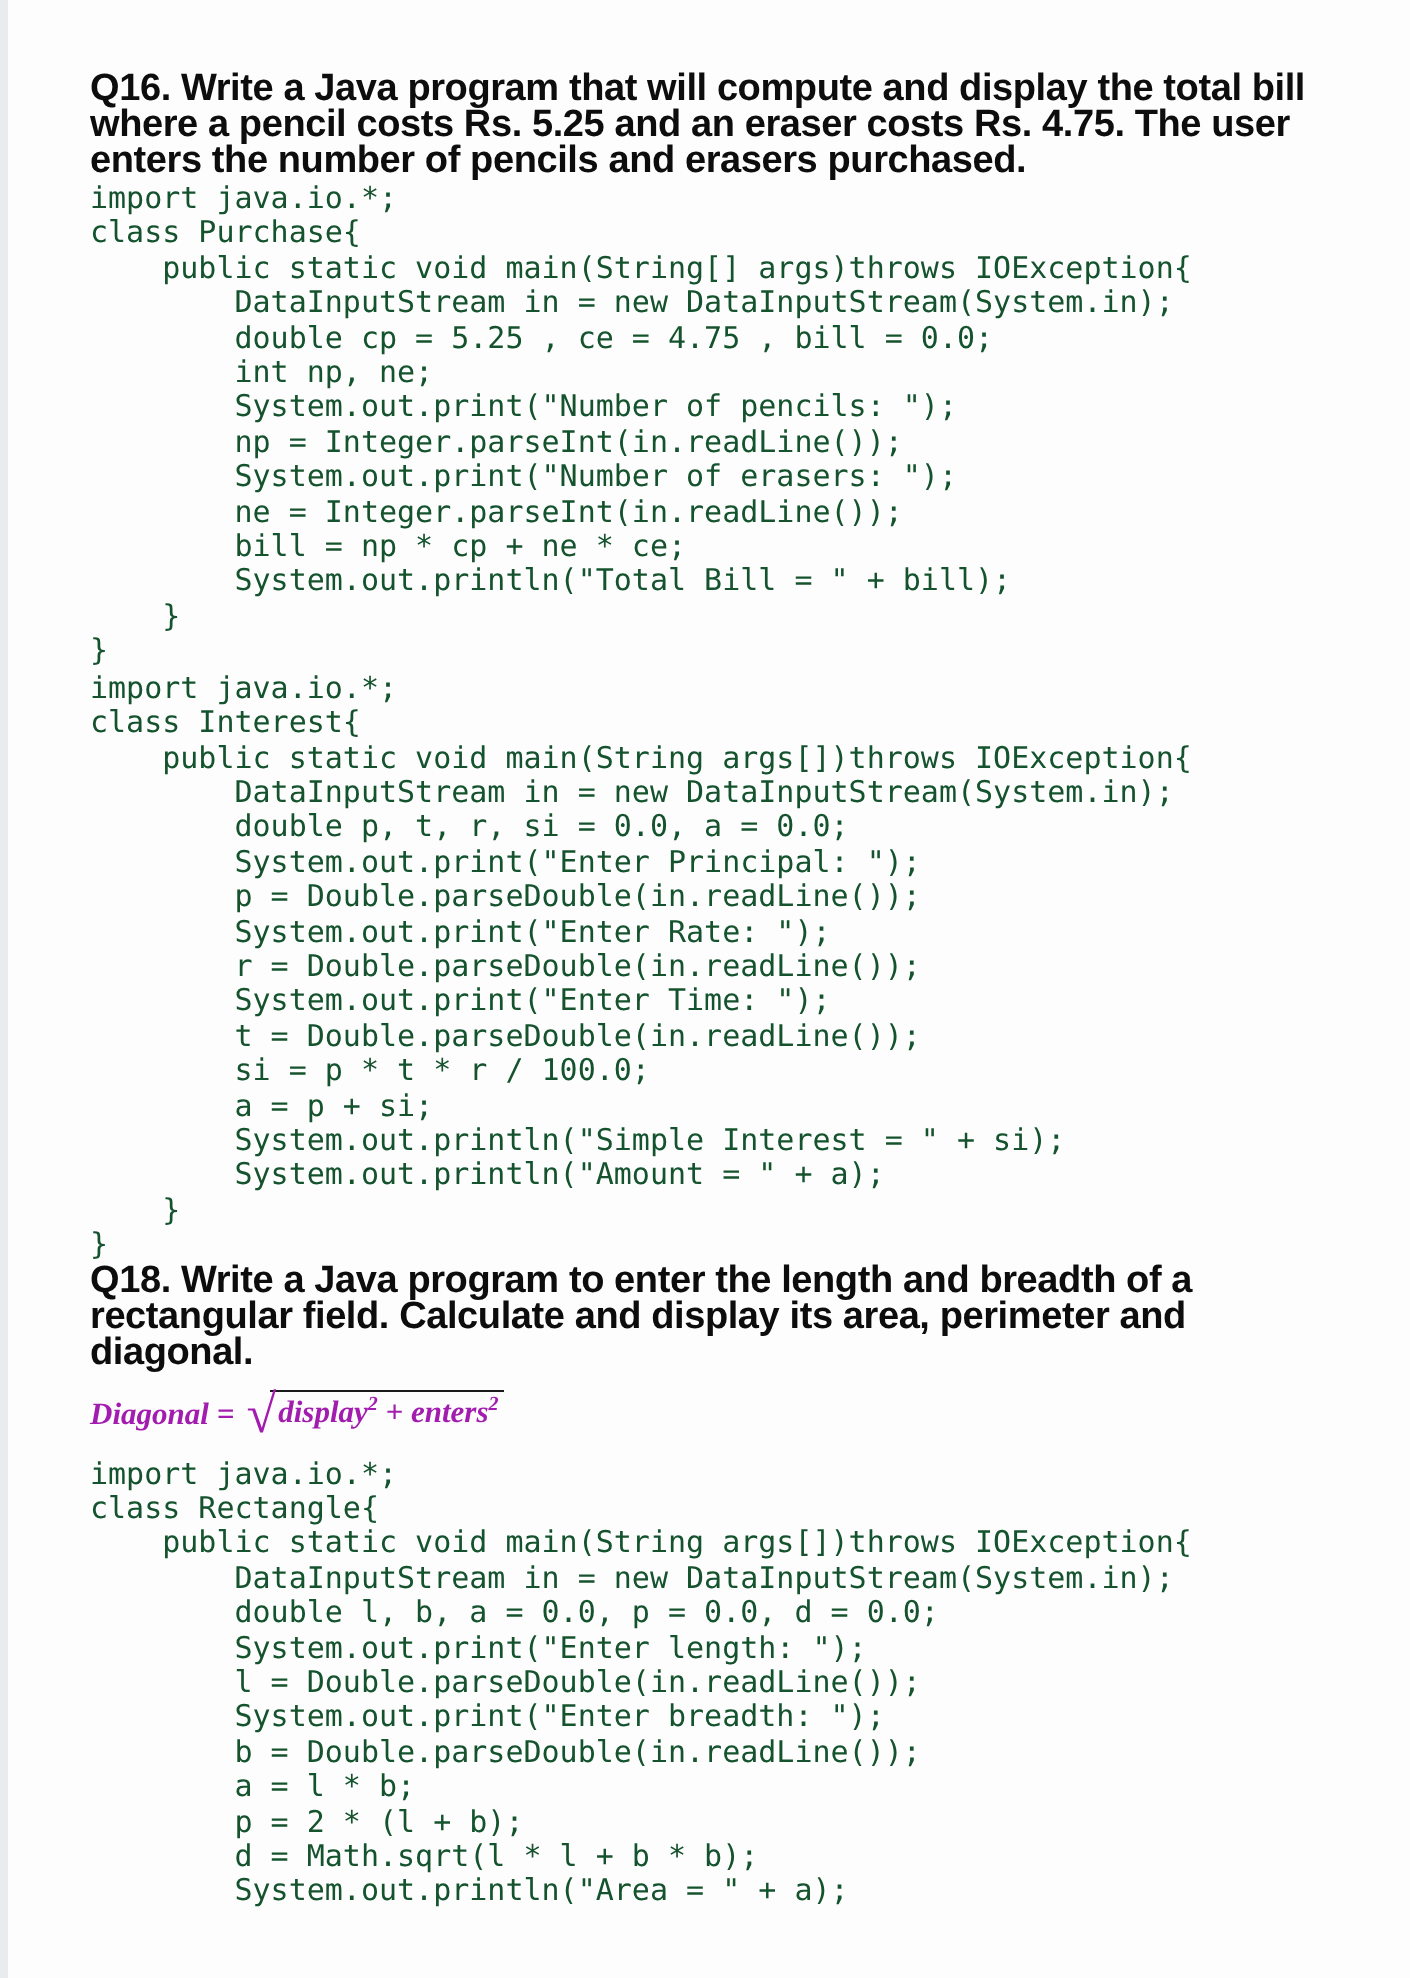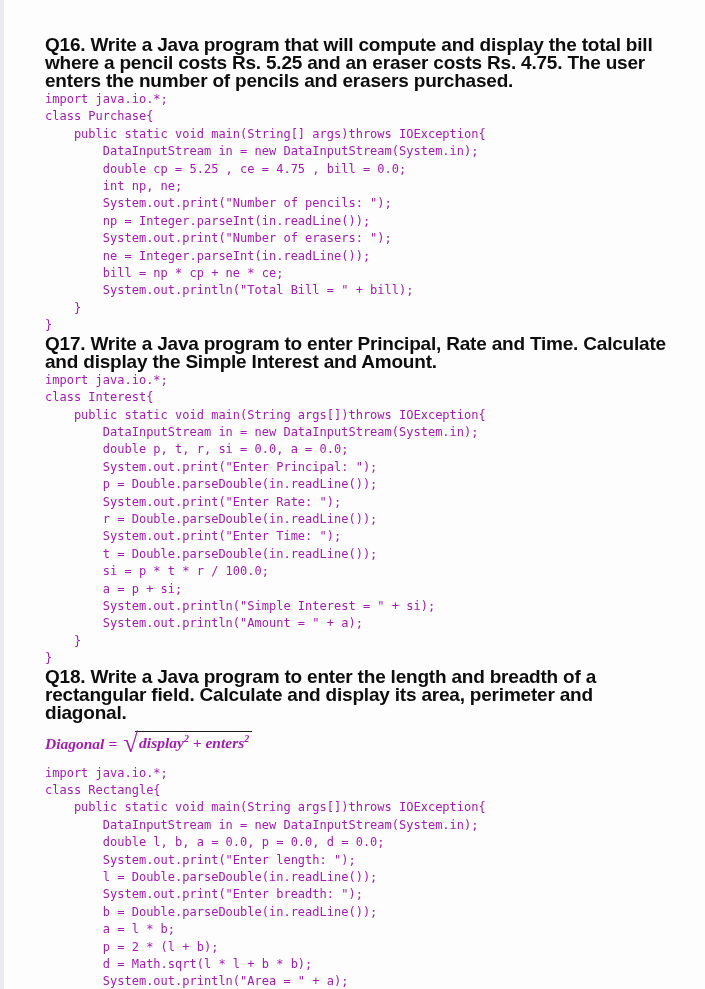--- a/index.html
+++ b/index.html
@@ -28,23 +28,23 @@
     font-family: "Liberation Sans", sans-serif;
     font-weight: bold;
     font-size: 19px;
     line-height: 18px;
     letter-spacing: -0.2px;
     color: #0d0d0d;
     margin: 0;
   }
   pre.code {
     font-family: "DejaVu Sans Mono", "Liberation Mono", monospace;
-    font-size: 12px;
+    font-size: 15px;
     line-height: 17.4px;
-    color: #a21caf;
+    color: #14532d;
     margin: 1px 0 0 0;
     white-space: pre;
   }
   .formula {
     font-family: "Liberation Serif", serif;
     font-weight: bold;
     font-style: italic;
     font-size: 15.5px;
     color: #a21caf;
     margin: 9px 0 7px 0;
@@ -86,21 +86,20 @@
         np = Integer.parseInt(in.readLine());
         System.out.print("Number of erasers: ");
         ne = Integer.parseInt(in.readLine());
         bill = np * cp + ne * ce;
         System.out.println("Total Bill = " + bill);
     }
 }</pre>
   </section>
 
   <section>
-    <p class="question">Q17. Write a Java program to enter Principal, Rate and Time. Calculate and display the Simple Interest and Amount.</p>
     <pre class="code">import java.io.*;
 class Interest{
     public static void main(String args[])throws IOException{
         DataInputStream in = new DataInputStream(System.in);
         double p, t, r, si = 0.0, a = 0.0;
         System.out.print("Enter Principal: ");
         p = Double.parseDouble(in.readLine());
         System.out.print("Enter Rate: ");
         r = Double.parseDouble(in.readLine());
         System.out.print("Enter Time: ");

